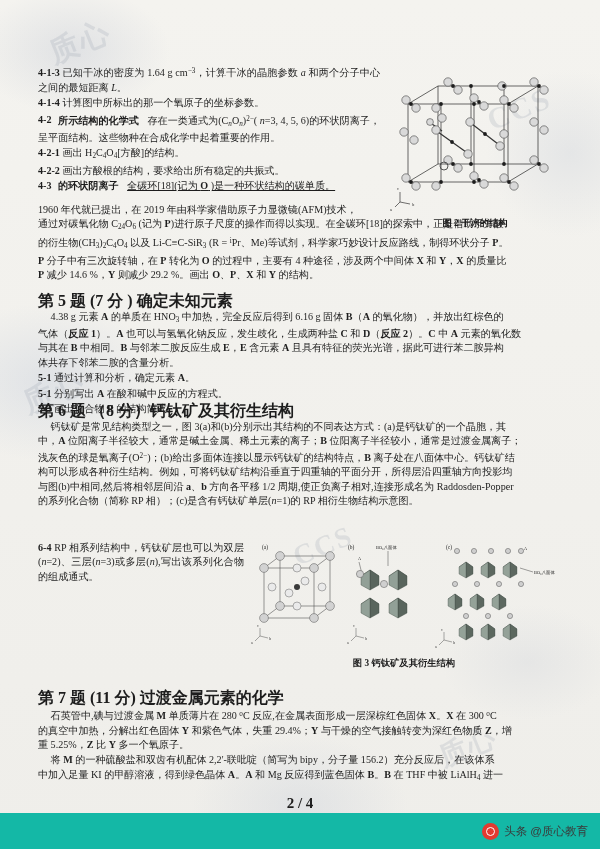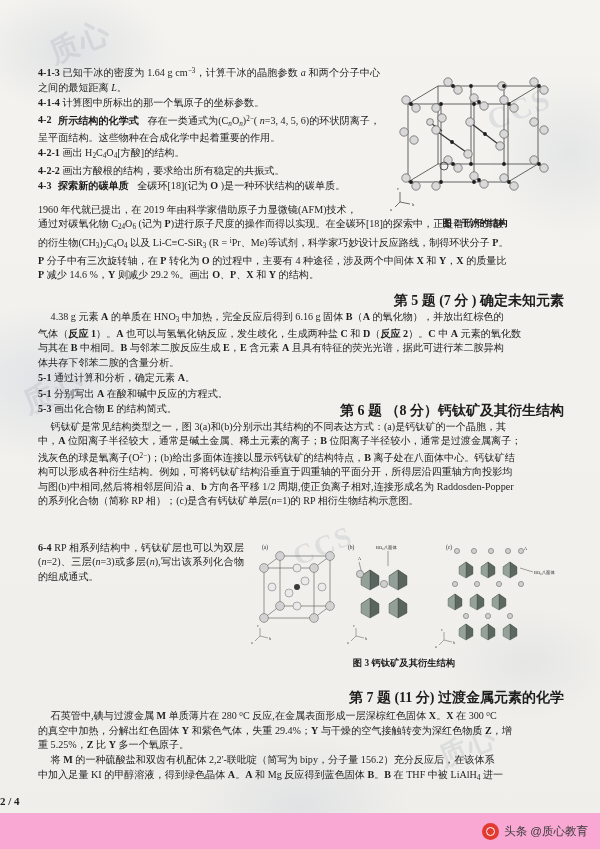--- a/index.html
+++ b/index.html
@@ -53,48 +53,48 @@
   p.body {
     margin: 0 0 1px 0;
     font-size: 10.1px;
     line-height: 14.4px;
     text-align: justify;
     text-justify: inter-ideograph;
   }
   .bold { font-weight: bold; }
   .secthead {
     font-weight: bold;
-    font-size: 14px;
+    font-size: 16px;
     line-height: 16px;
     margin: 4px 0 1px 0;
-    text-align: right;
   }
   sub { font-size: 7.2px; vertical-align: -0.22em; }
   sup { font-size: 7.2px; vertical-align: 0.45em; }
   i { font-style: italic; }
   .fig-caption {
     font-size: 9.3px;
     font-weight: bold;
     text-align: center;
     line-height: 13px;
   }
   .figbox { position: absolute; }
   .pagenum {
     position: absolute;
     left: 0; right: 0;
-    font-size: 11px;
+    text-align: center;
+    font-size: 15px;
     font-weight: bold;
   }
   
   .footer {
     position: absolute;
     left: 0; bottom: 0;
     width: 600px;
     height: 36px;
-    background: #f9a8d4;
+    background: #14b8a6;
     display: flex;
     align-items: center;
     justify-content: flex-end;
     padding-right: 12px;
     box-sizing: border-box;
   }
   .footer-logo {
     width: 17px; height: 17px;
     border-radius: 50%;
     background: #e23a30;
@@ -275,22 +275,22 @@
         <span>画出 H<sub>2</sub>C<sub>4</sub>O<sub>4</sub>[方酸]的结构。</span>
       </p>
 
       <p class="body">
         <span class="bold">4-2-2</span>
         <span>画出方酸根的结构，要求给出所有稳定的共振式。</span>
       </p>
 
       <p class="body">
         <span class="bold">4-3</span>
-        <span class="bold" style="margin-left:4px;">探索新的碳单质</span>
-        <span style="margin-left:6px;">全碳环[18](记为 <span class="bold">O</span> )是一种环状结构的碳单质。</span>
+        <span class="bold" style="margin-left:4px;">的环状阴离子</span>
+        <span style="margin-left:6px;text-decoration:underline;">全碳环[18](记为 <span class="bold">O</span> )是一种环状结构的碳单质。</span>
       </p>
     </div>
 
     <div class="col" style="top:203px;">
       <p class="body">
         1960 年代就已提出，在 2019 年由科学家借助原子力显微镜(AFM)技术，<br>
         通过对碳氧化物 C<sub>24</sub>O<sub>6</sub> (记为 <span class="bold">P</span>)进行原子尺度的操作而得以实现。在全碳环[18]的探索中，正是借助于方酸<br>
         的衍生物(CH<sub>3</sub>)<sub>2</sub>C<sub>4</sub>O<sub>4</sub> 以及 Li-C≡C-SiR<sub>3</sub> (R = <sup>i</sup>Pr、Me)等试剂，科学家巧妙设计反应路线，制得环状分子 <span class="bold">P</span>。<br>
         <span class="bold">P</span> 分子中有三次旋转轴，在 <span class="bold">P</span> 转化为 <span class="bold">O</span> 的过程中，主要有 4 种途径，涉及两个中间体 <span class="bold">X</span> 和 <span class="bold">Y</span>，<span class="bold">X</span> 的质量比<br>
         <span class="bold">P</span> 减少 14.6 %，<span class="bold">Y</span> 则减少 29.2 %。画出 <span class="bold">O</span>、<span class="bold">P</span>、<span class="bold">X</span> 和 <span class="bold">Y</span> 的结构。

